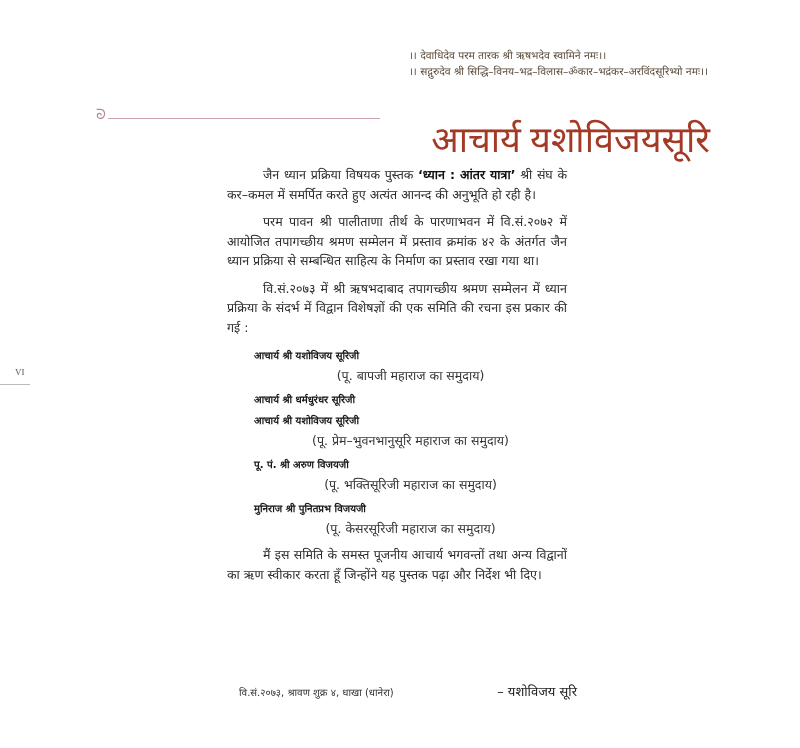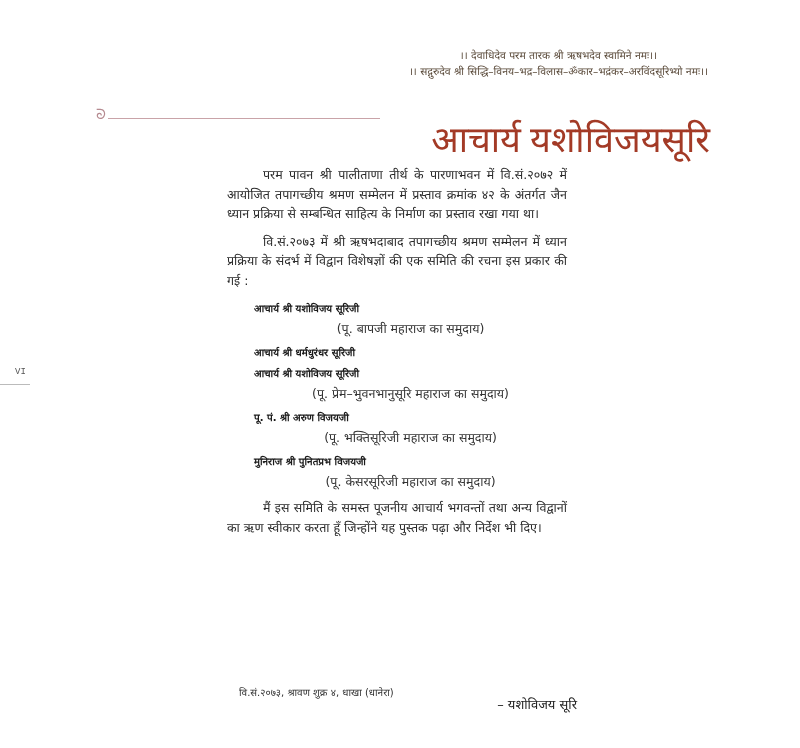--- a/index.html
+++ b/index.html
@@ -12,21 +12,21 @@
     height: 748px;
     position: relative;
     overflow: hidden;
     font-family: "DejaVu Sans", "Liberation Sans", sans-serif;
     color: #2a2a2a;
   }
   .invocations {
     position: absolute;
     right: 92px;
     top: 47px;
-    text-align: center;
+    text-align: left;
     font-size: 10.5px;
     line-height: 16px;
     color: #5a4a3a;
   }
   .title-row {
     position: absolute;
     left: 90px;
     top: 92px;
     width: 620px;
     height: 50px;
@@ -99,29 +99,29 @@
     position: absolute;
     left: 0;
     top: 3px;
     font-size: 10px;
     color: #333;
     margin-left: 12px;
   }
   .footer-sign {
     position: absolute;
     right: 0;
-    top: 13px;
+    top: 0;
     font-size: 13px;
     color: #222;
   }
   .page-no {
     position: absolute;
     left: 15px;
     top: 367px;
-    font-family: Liberation Mono, monospace;
+    font-family: Liberation Serif, serif;
     font-size: 9px;
     color: #555;
   }
   .page-rule {
     position: absolute;
     left: 0;
     top: 384px;
     width: 30px;
     height: 1px;
     background: #bbbbbb;
@@ -135,20 +135,23 @@
   <div>।। सद्गुरुदेव श्री सिद्धि–विनय–भद्र–विलास–ॐकार–भद्रंकर–अरविंदसूरिभ्यो नमः।।</div>
 </div>
 
 <div class="title-row">
   <span class="ornament">ᘐ</span>
   <div class="title-rule"></div>
   <h1 class="title">आचार्य यशोविजयसूरि</h1>
 </div>
 
 <div class="body-text">
+  <p class="para">
+    <span>जैन ध्यान प्रक्रिया विषयक पुस्तक </span><strong>‘ध्यान : आंतर यात्रा’</strong><span> श्री संघ के कर–कमल में समर्पित करते हुए अत्यंत आनन्द की अनुभूति हो रही है।</span>
+  </p>
   <p class="para">परम पावन श्री पालीताणा तीर्थ के पारणाभवन में वि.सं.२०७२ में आयोजित तपागच्छीय श्रमण सम्मेलन में प्रस्ताव क्रमांक ४२ के अंतर्गत जैन ध्यान प्रक्रिया से सम्बन्धित साहित्य के निर्माण का प्रस्ताव रखा गया था।</p>
   <p class="para">वि.सं.२०७३ में श्री ऋषभदाबाद तपागच्छीय श्रमण सम्मेलन में ध्यान प्रक्रिया के संदर्भ में विद्वान विशेषज्ञों की एक समिति की रचना इस प्रकार की गई :</p>
 
   <div class="committee">
     <div>
       <div class="member-name">आचार्य श्री यशोविजय सूरिजी</div>
       <div class="member-lineage">(पू. बापजी महाराज का समुदाय)</div>
     </div>
     <div>
       <div class="member-name">आचार्य श्री धर्मधुरंधर सूरिजी</div>

